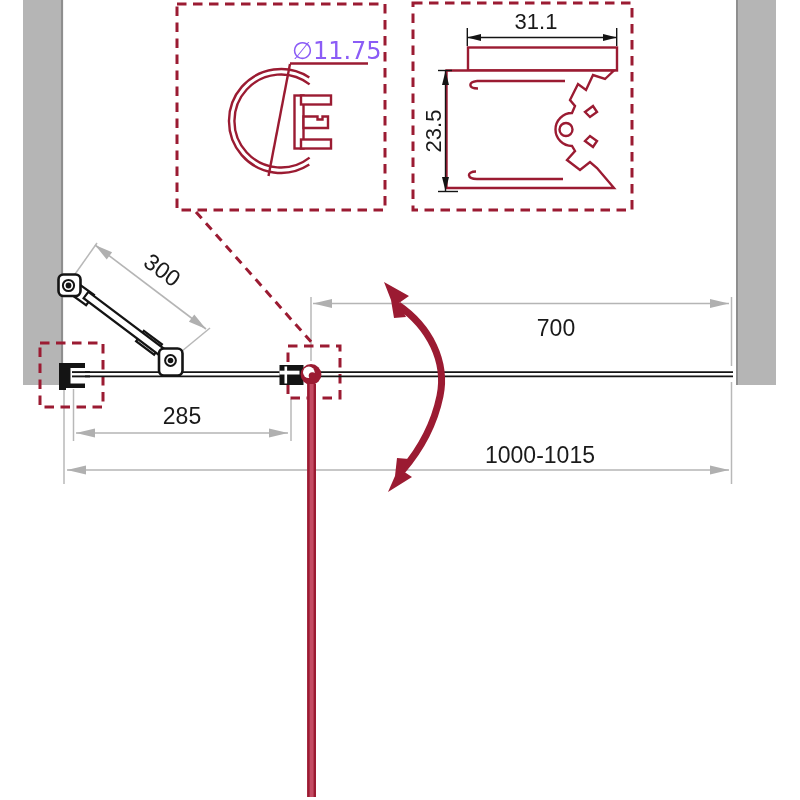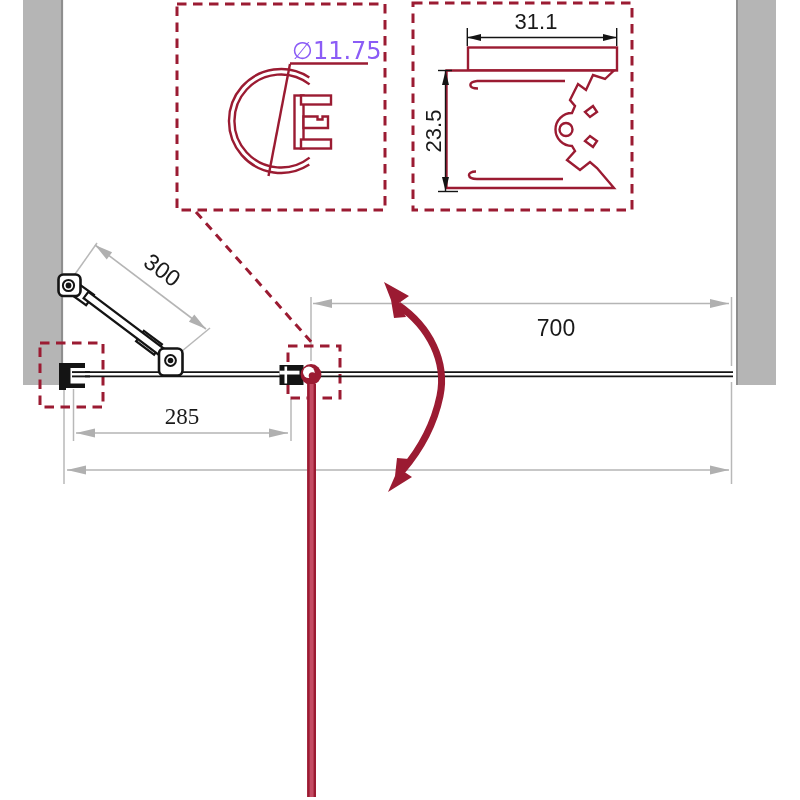--- a/index.html
+++ b/index.html
@@ -174,15 +174,16 @@
   <div class="dia-label" style="left:292px;top:39px;">∅11.75</div>
 
   <div class="dim-label small" style="left:506px;top:11px;width:60px;">31.1</div>
 
   <div class="dim-label small rot-vert" style="left:404px;top:120px;width:60px;">23.5</div>
 
   <div class="dim-label rot-arm" style="left:127px;top:259px;width:70px;">300</div>
 
   <div class="dim-label" style="left:516px;top:277px;width:80px;margin-top:40px;">700</div>
 
-  <div class="dim-label" style="left:142px;top:405px;width:80px;font-family:Liberation Serif, serif;">285</div>
+  <div class="dim-label" style="left:142px;top:405px;width:80px;">285</div>
 
+  <div class="dim-label" style="left:460px;top:444px;width:160px;">1000-1015</div>
 </div>
 
 </body></html>

